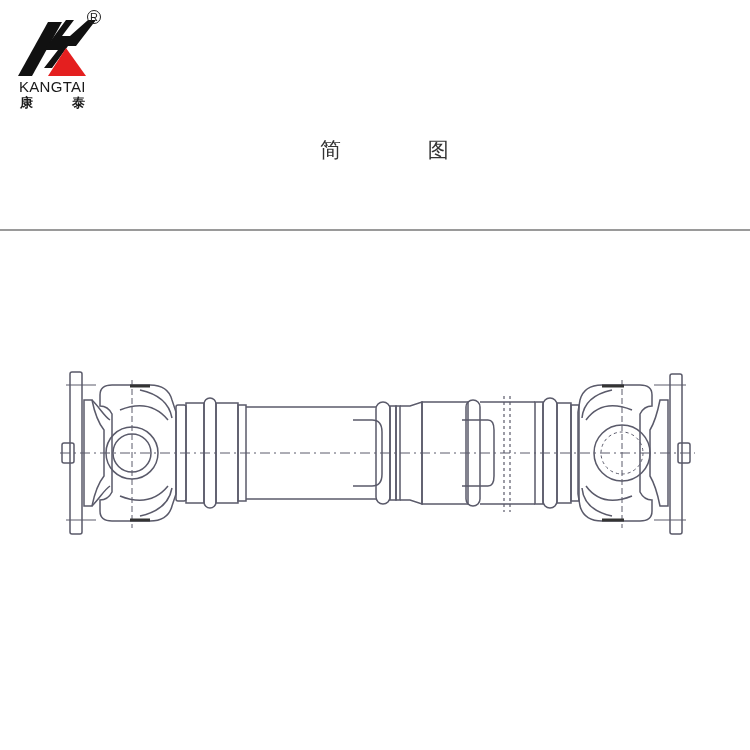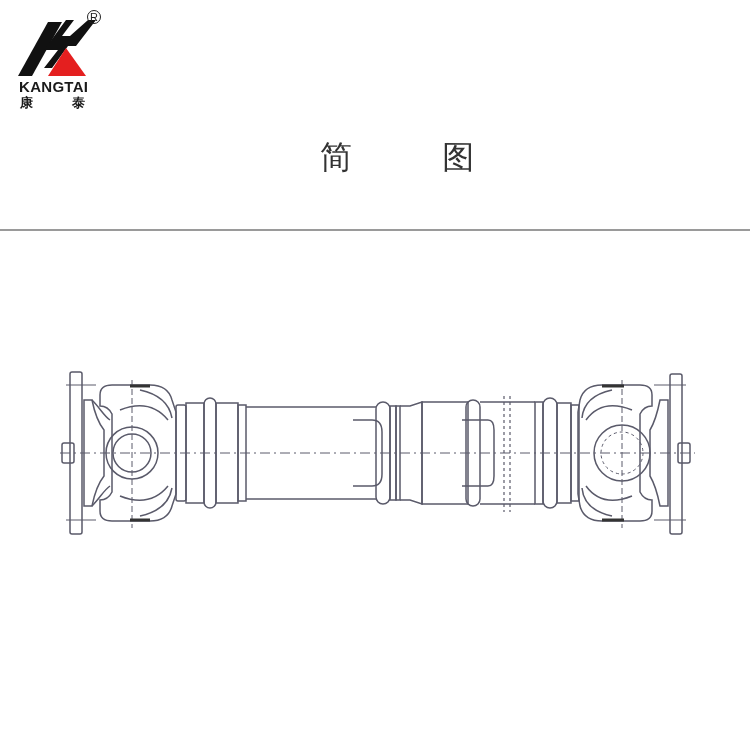--- a/index.html
+++ b/index.html
@@ -1,22 +1,22 @@
 <!DOCTYPE html>
 <html><head>
   <meta charset="utf-8">
   <style>
     html, body { margin: 0; padding: 0; background: #ffffff; }
     body { width: 750px; height: 750px; position: relative; overflow: hidden; font-family: "DejaVu Sans", sans-serif; }
     .logo { position: absolute; left: 14px; top: 10px; width: 100px; height: 105px; }
-    .logo-brand { position: absolute; left: 19px; top: 78px; font-family: "Liberation Sans", sans-serif; font-size: 15px; font-weight: 700; color: #1a1a1a; letter-spacing: 0.3px; }
+    .logo-brand { position: absolute; left: 19px; top: 78px; font-family: "Liberation Sans", sans-serif; font-size: 15px; font-weight: 400; color: #1a1a1a; letter-spacing: 0.3px; }
     .logo-cn1 { position: absolute; left: 20px; top: 94px; font-size: 13px; color: #1a1a1a; font-weight: bold; }
     .logo-cn2 { position: absolute; left: 72px; top: 94px; font-size: 13px; color: #1a1a1a; font-weight: bold; }
     .reg { position: absolute; left: 87px; top: 10px; font-size: 11px; color: #222; border: 1.2px solid #222; border-radius: 50%; width: 12px; height: 12px; line-height: 12px; text-align: center; font-family: "Liberation Sans", sans-serif; }
-    .title { position: absolute; left: 320px; top: 136px; font-size: 32px; color: #333; letter-spacing: 40px; font-family: "DejaVu Sans", sans-serif; }
+    .title { position: absolute; left: 320px; top: 136px; font-size: 21px; color: #333; letter-spacing: 40px; font-family: "DejaVu Sans", sans-serif; }
     .divider { position: absolute; left: 0; top: 229px; width: 750px; height: 2px; background: #9a9a9a; }
     .drawing { position: absolute; left: 0; top: 0; }
   </style>
 </head>
 <body>
 
 <div>
   <svg class="logo" viewBox="0 0 100 105">
     <polygon points="4,66 34,12 48,12 18,66" fill="#111"></polygon>
     <polygon points="30,40 52,10 60,10 48,26 56,26 74,10 82,10 62,36 54,36 38,58 30,58 44,40" fill="#111"></polygon>

